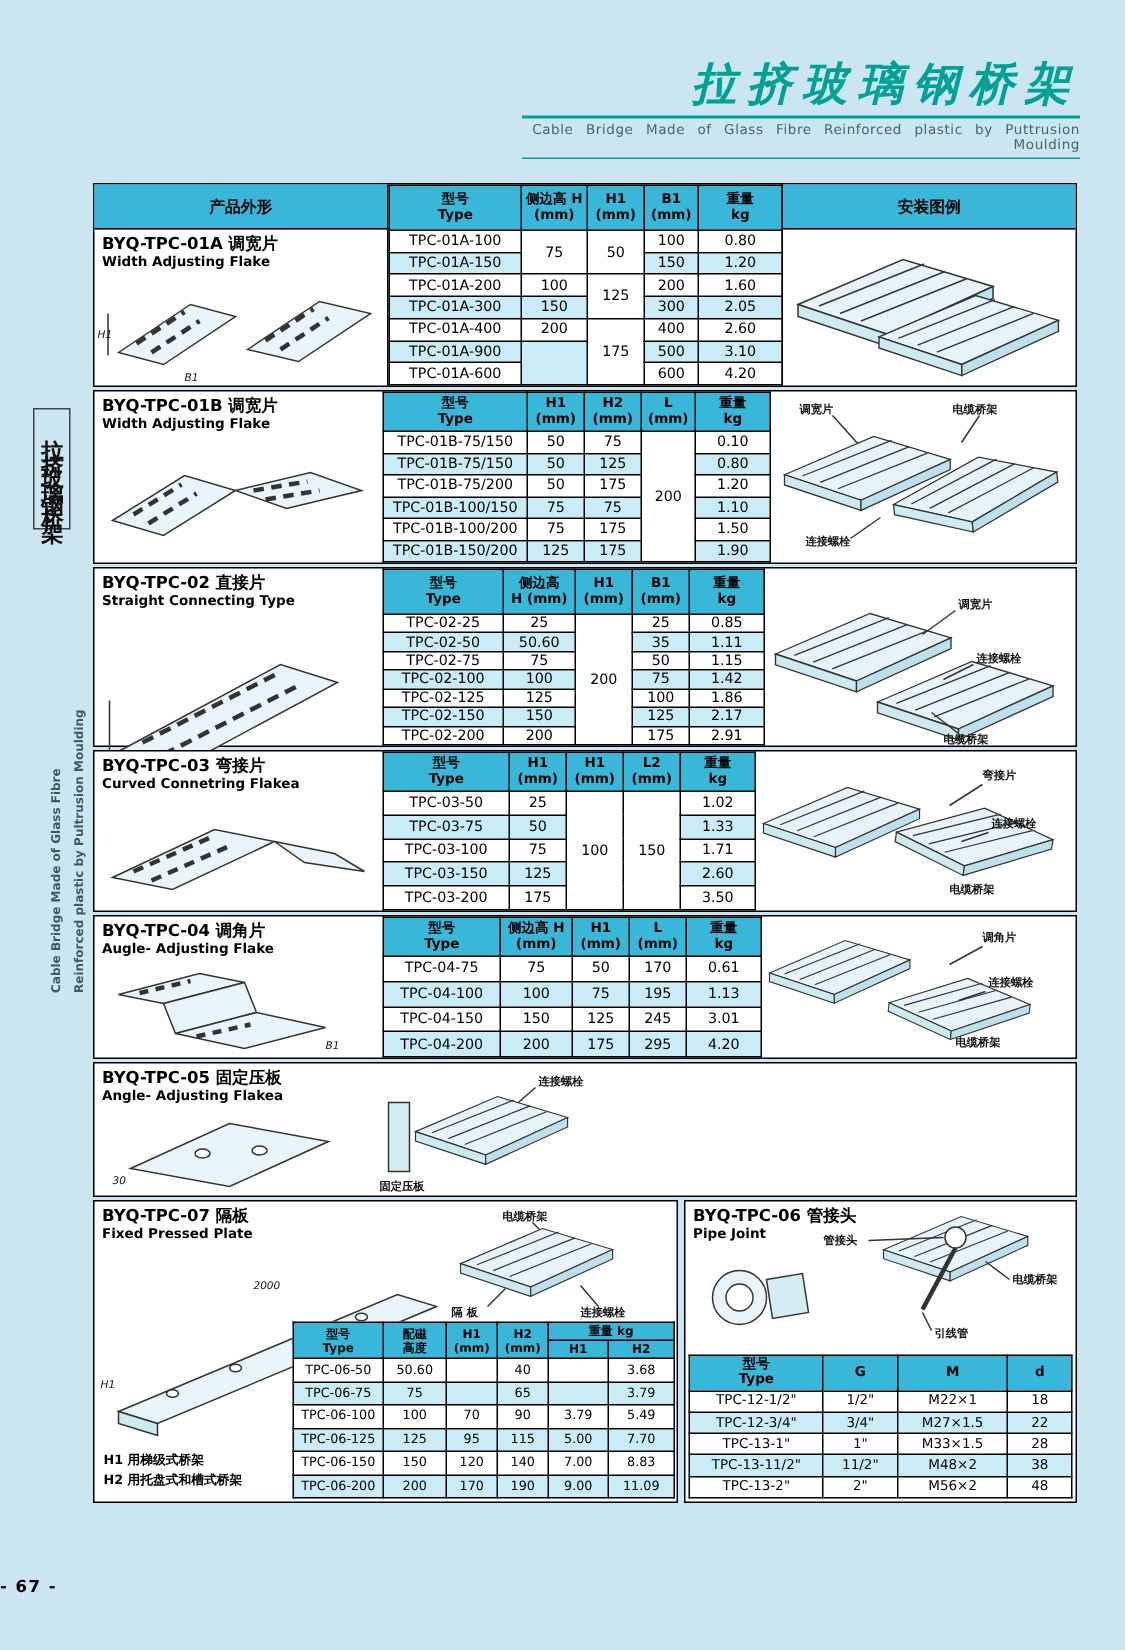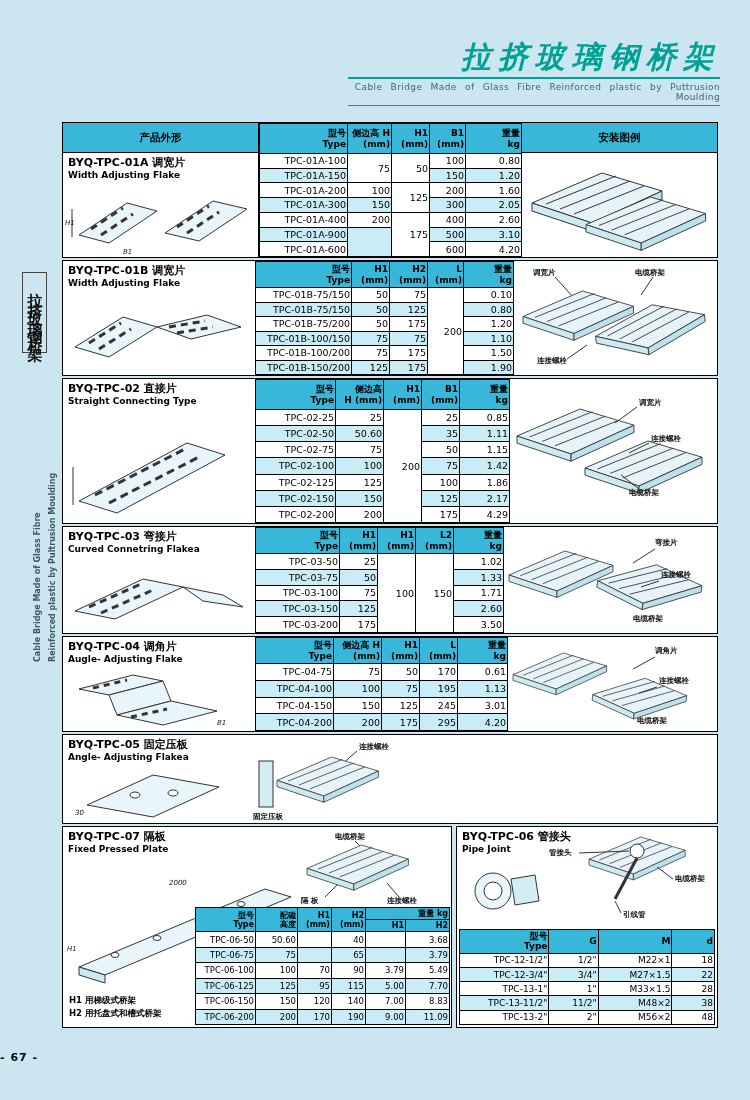--- a/index.html
+++ b/index.html
@@ -12,40 +12,40 @@
 .hdr .sub{font-size:9px;color:#46656f;letter-spacing:.4px;word-spacing:5px;font-weight:normal}
 .hdr .r2{height:1px;background:#00a295;margin:3px 0 0}
 
 .side-zh{position:absolute;left:22px;top:272px;writing-mode:vertical-rl;text-orientation:upright;
   font-size:15px;font-weight:bold;letter-spacing:9px;border:1px solid #444;padding:8px 2px;color:#101010}
 .side-en{position:absolute;left:30px;top:442px;height:220px;writing-mode:vertical-rl;transform:rotate(180deg);
   font-size:8px;color:#3d5a64;white-space:pre;line-height:1.9;font-weight:bold}
 
 .content{position:absolute;left:62px;top:122px;width:656px;display:flex;flex-direction:column;gap:2px}
 .panel{background:#fff;border:1px solid #000;position:relative;display:flex;align-items:stretch}
-.sec1{height:136px}.sec2{height:116px}.sec3{height:146px}.sec4{height:108px}
+.sec1{height:136px}.sec2{height:116px}.sec3{height:120px}.sec4{height:108px}
 .sec5{height:96px}.sec6{height:90px}
 .row7{height:202px;display:flex;gap:4px;background:transparent;border:0}
 .sec7{width:390px;height:202px}.sec8{flex:1;height:202px}
 .pleft{flex:none;position:relative}
 .pmid{flex:none;position:relative}
 .pright{flex:1;position:relative;overflow:hidden}
 .sec1 .pleft{width:196px;border-right:1px solid #000}
 .sec1 .pright{border-left:1px solid #000}
 .sec2 .pleft,.sec3 .pleft,.sec4 .pleft,.sec5 .pleft{width:192px}
 .sec6 .pleft{width:186px}
 .sec1 .pmid{width:262px}.sec2 .pmid{width:258px}.sec3 .pmid{width:254px}
 .sec4 .pmid{width:248px}.sec5 .pmid{width:252px}
 .colhead{height:30px;background:#39b7d8;border-bottom:1px solid #000;display:flex;align-items:center;
   justify-content:center;font-size:10.5px;font-weight:bold}
 .pbody{position:relative;height:calc(100% - 31px)}
 .sec-title{position:absolute;left:5px;top:3px;font-size:11px;font-weight:bold;line-height:1.25;z-index:3}
 .sec-title .en{font-size:9px;font-weight:bold}
 
-.dt{border-collapse:collapse;width:100%;height:100%;table-layout:fixed;text-align:right}
+.dt{border-collapse:collapse;width:100%;height:100%;table-layout:fixed;text-align:center}
 .dt th{background:#39b7d8;border:1px solid #000;font-size:9px;font-weight:bold;
   white-space:pre-line;line-height:1.15;padding:1px 1px;height:26px}
 .dt td{border:1px solid #000;font-size:9.5px;padding:0 1px;white-space:nowrap;overflow:hidden}
 .dt tbody tr:nth-child(even){background:#c9ecf7}
 .sec1 .dt th,.sec3 .dt th{height:30px}
 .sec7 .dt th{height:12px;font-size:8px}
 .sec7 .dt td{font-size:8.5px}
 .sec8 .dt th{height:15px}
 .sec8 .dt td{font-size:9px}
 
@@ -368,21 +368,21 @@
             <tr>
               <td>TPC-02-150</td>
               <td>150</td>
               <td>125</td>
               <td>2.17</td>
             </tr>
             <tr>
               <td>TPC-02-200</td>
               <td>200</td>
               <td>175</td>
-              <td>4.29</td>
+              <td>2.91</td>
             </tr>
           </tbody>
         </table>
       </div>
     <div class="pright">
       <svg class="diag" style="left:2px;top:4px" width="200" height="136" viewBox="0 0 200 136">
         <use href="#tray" transform="translate(6,26) scale(0.9)"></use>
         <use href="#tray" transform="translate(74,58) scale(0.9)"></use>
         <text class="txt" x="128" y="22">调宽片</text>
         <text class="txt" x="140" y="58">连接螺栓</text>

